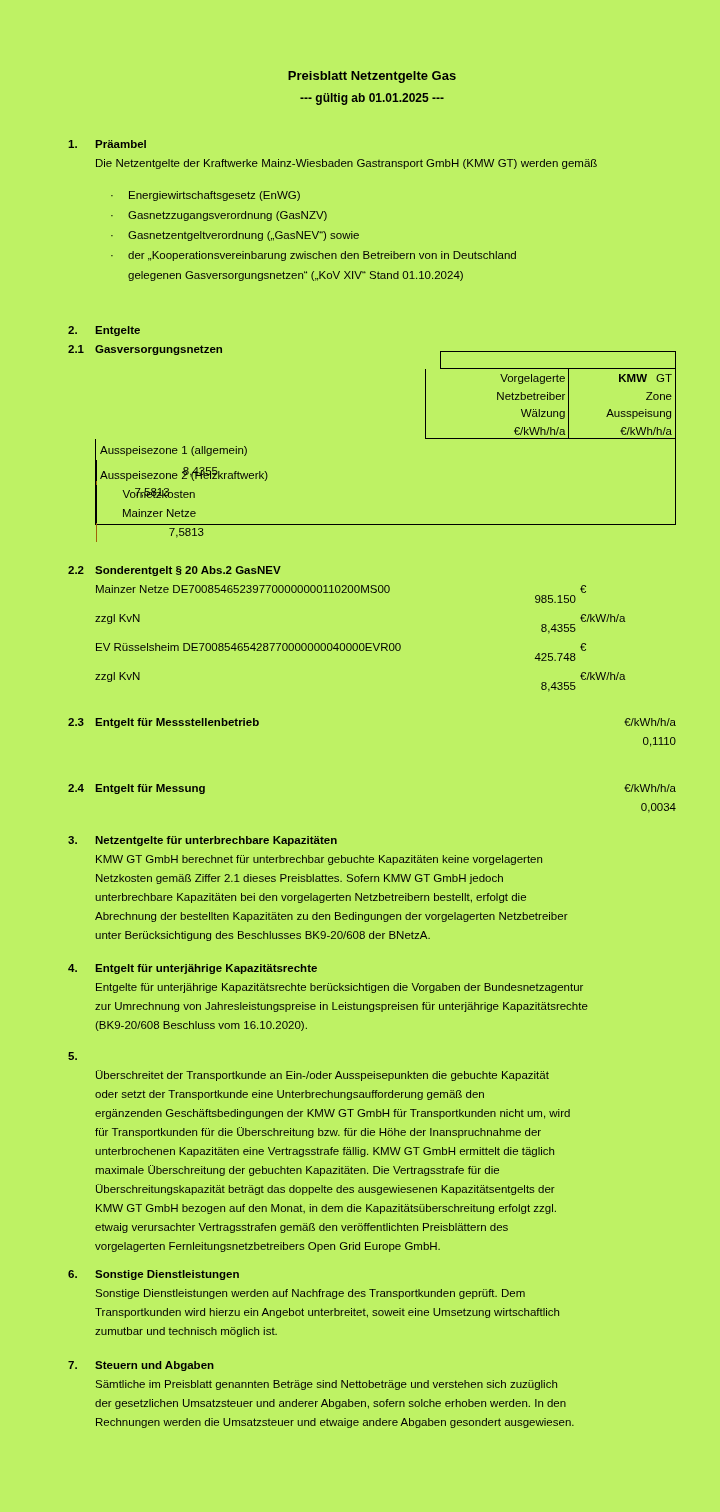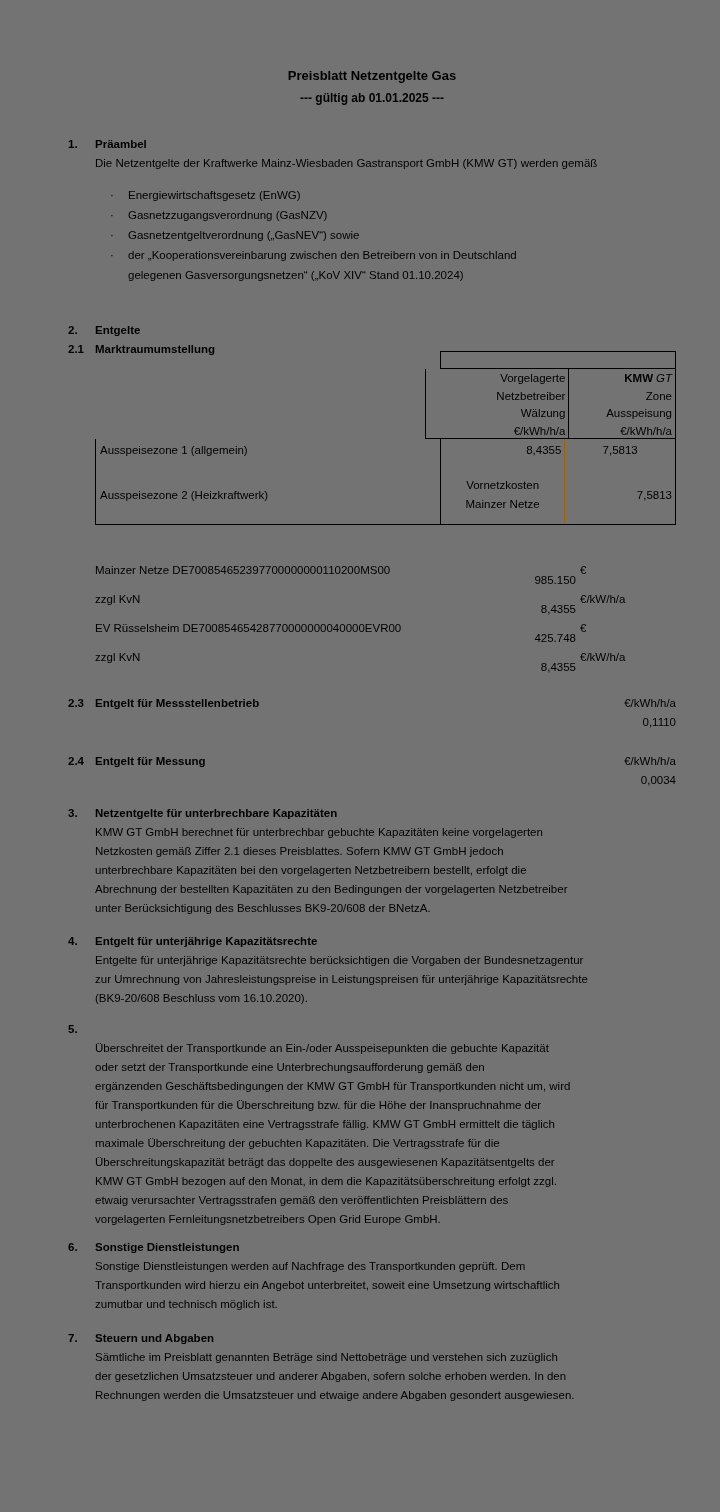--- a/index.html
+++ b/index.html
@@ -1,20 +1,20 @@
 <!DOCTYPE html>
 <html lang="de"><head>
 <meta charset="utf-8">
 <style>
   html,body { margin:0; padding:0; background:#ffffff; }
   .page {
     width:720px; height:1512px;
     box-sizing:border-box;
     padding:66px 44px 0 68px;
-    background:#737373;
+    background:#bef264;
     color:#000000;
     font-family:"Liberation Sans", sans-serif;
     font-size:11.5px;
     line-height:19px;
     overflow:hidden;
   }
   .title { text-align:center; font-weight:700; font-size:13px; line-height:20px; }
   .subtitle { text-align:center; font-weight:700; font-size:12px; line-height:16px; margin-top:4px; }
 
   .sec-head { display:flex; font-weight:700; }
@@ -38,41 +38,41 @@
   .th-top { margin-left:345px; width:236px; height:18px; border:1px solid #000; box-sizing:border-box; }
   .th-row { display:flex; }
   .th-spacer { width:345px; }
   .th-c1, .th-c2 {
     box-sizing:border-box; height:70px; text-align:right;
     padding:1px 3px 0 3px; line-height:17.5px;
     border-bottom:1px solid #000; border-right:1px solid #000;
   }
   .th-c1 { width:150px; border-left:1px solid #000; }
   .th-c2 { width:111px; }
-  .brand-rest { margin-left:3px;font-style:italic; }
+  .brand-rest { margin-left:9px; }
   .tb { border:1px solid #000; border-top:none; box-sizing:border-box; width:581px; }
-  .t-row { display:flex; }
+  .t-row { display:flex;flex-direction:column; }
   .t-label { width:345px; box-sizing:border-box; padding:2px 4px 0 4px; }
   .t-v1 { width:125px; box-sizing:border-box; border-left:1px solid #000; text-align:right; padding:2px 3px 0 3px; }
   .t-v2 { width:111px; box-sizing:border-box; border-left:1px solid #a16207; text-align:center; padding:2px 3px 0 3px; }
   .t-row1 { height:27px; }
   .t-row2 { height:58px; }
   .t-row2 .t-label { display:flex; align-items:center; padding-top:0; }
   .t-row2 .t-v1 { display:flex; align-items:center; justify-content:center; text-align:center; padding-top:0; }
   .t-row2 .t-v2 { display:flex; align-items:center; justify-content:flex-end; padding-top:0; }
 
   .s22 { margin-top:36px; }
   .fee-rows { margin-left:27px; }
   .fee-row { display:flex; line-height:19px; }
   .fee-label { flex:1; }
   .fee-num { width:60px; text-align:right;margin-top:10px; }
   .fee-unit { width:100px; padding-left:4px; box-sizing:border-box; }
 
   .s23 { margin-top:17px; }
-  .s24 { margin-top:20px; }
+  .s24 { margin-top:28px; }
   .fee-value { text-align:right; }
 
   .s3 { margin-top:14px; }
   .s4 { margin-top:14px; }
   .s5 { margin-top:12px; }
   .s6 { margin-top:9px; }
   .s7 { margin-top:15px; }
 </style>
 </head>
 <body>
@@ -109,21 +109,21 @@
     </div>
   </div>
 
   <div class="sec s2">
     <div class="sec-head">
       <span class="sec-num">2.</span>
       <span class="sec-title">Entgelte</span>
     </div>
     <div class="sec-head">
       <span class="sec-num">2.1</span>
-      <span class="sec-title">Marktraumumstellung</span>
+      <span class="sec-title">Gasversorgungsnetzen</span>
     </div>
   </div>
 
   <div class="price-table">
     <div class="th-top"></div>
     <div class="th-row">
       <div class="th-spacer"></div>
       <div class="th-c1 ml">Vorgelagerte
 Netzbetreiber
 Wälzung
@@ -144,20 +144,24 @@
       <div class="t-row t-row2">
         <div class="t-label">Ausspeisezone 2 (Heizkraftwerk)</div>
         <div class="t-v1 ml">Vornetzkosten
 Mainzer Netze</div>
         <div class="t-v2">7,5813</div>
       </div>
     </div>
   </div>
 
   <div class="sec s22">
+    <div class="sec-head">
+      <span class="sec-num">2.2</span>
+      <span class="sec-title">Sonderentgelt § 20 Abs.2 GasNEV</span>
+    </div>
     <div class="fee-rows">
       <div class="fee-row">
         <span class="fee-label">Mainzer Netze DE700854652397700000000110200MS00</span>
         <span class="fee-num">985.150</span>
         <span class="fee-unit">€</span>
       </div>
       <div class="fee-row">
         <span class="fee-label">zzgl KvN</span>
         <span class="fee-num">8,4355</span>
         <span class="fee-unit">€/kW/h/a</span>

